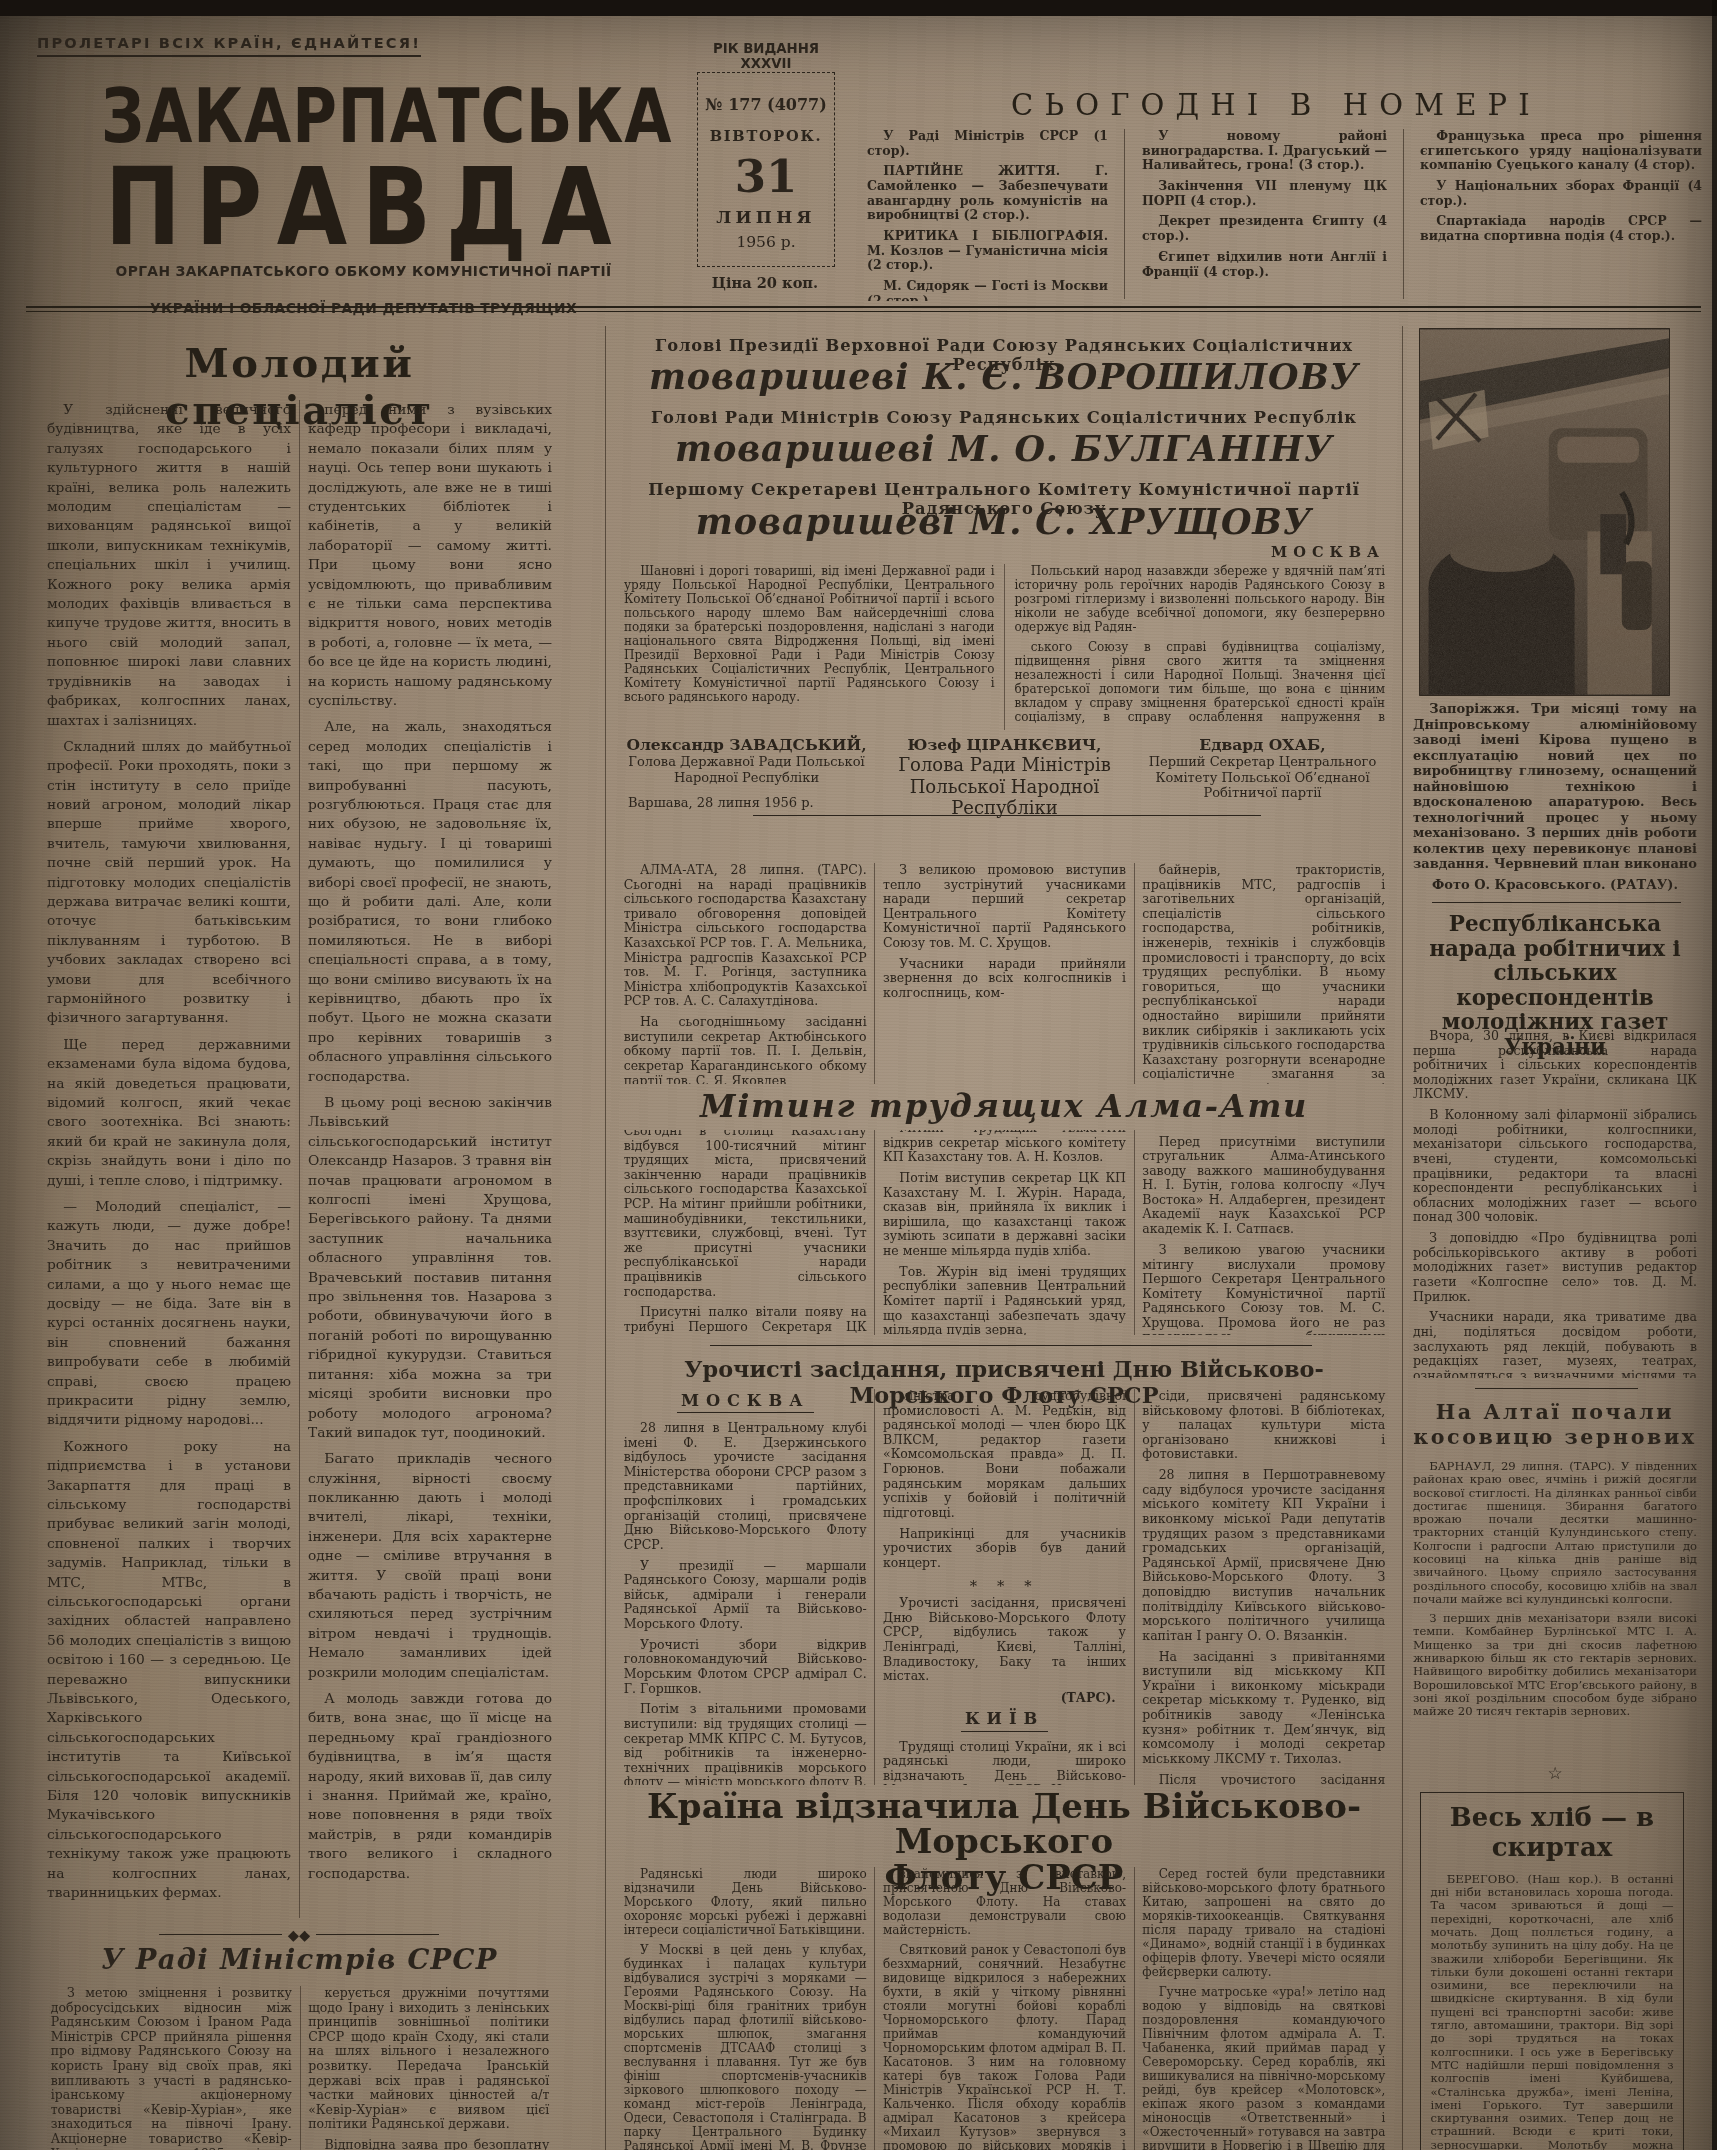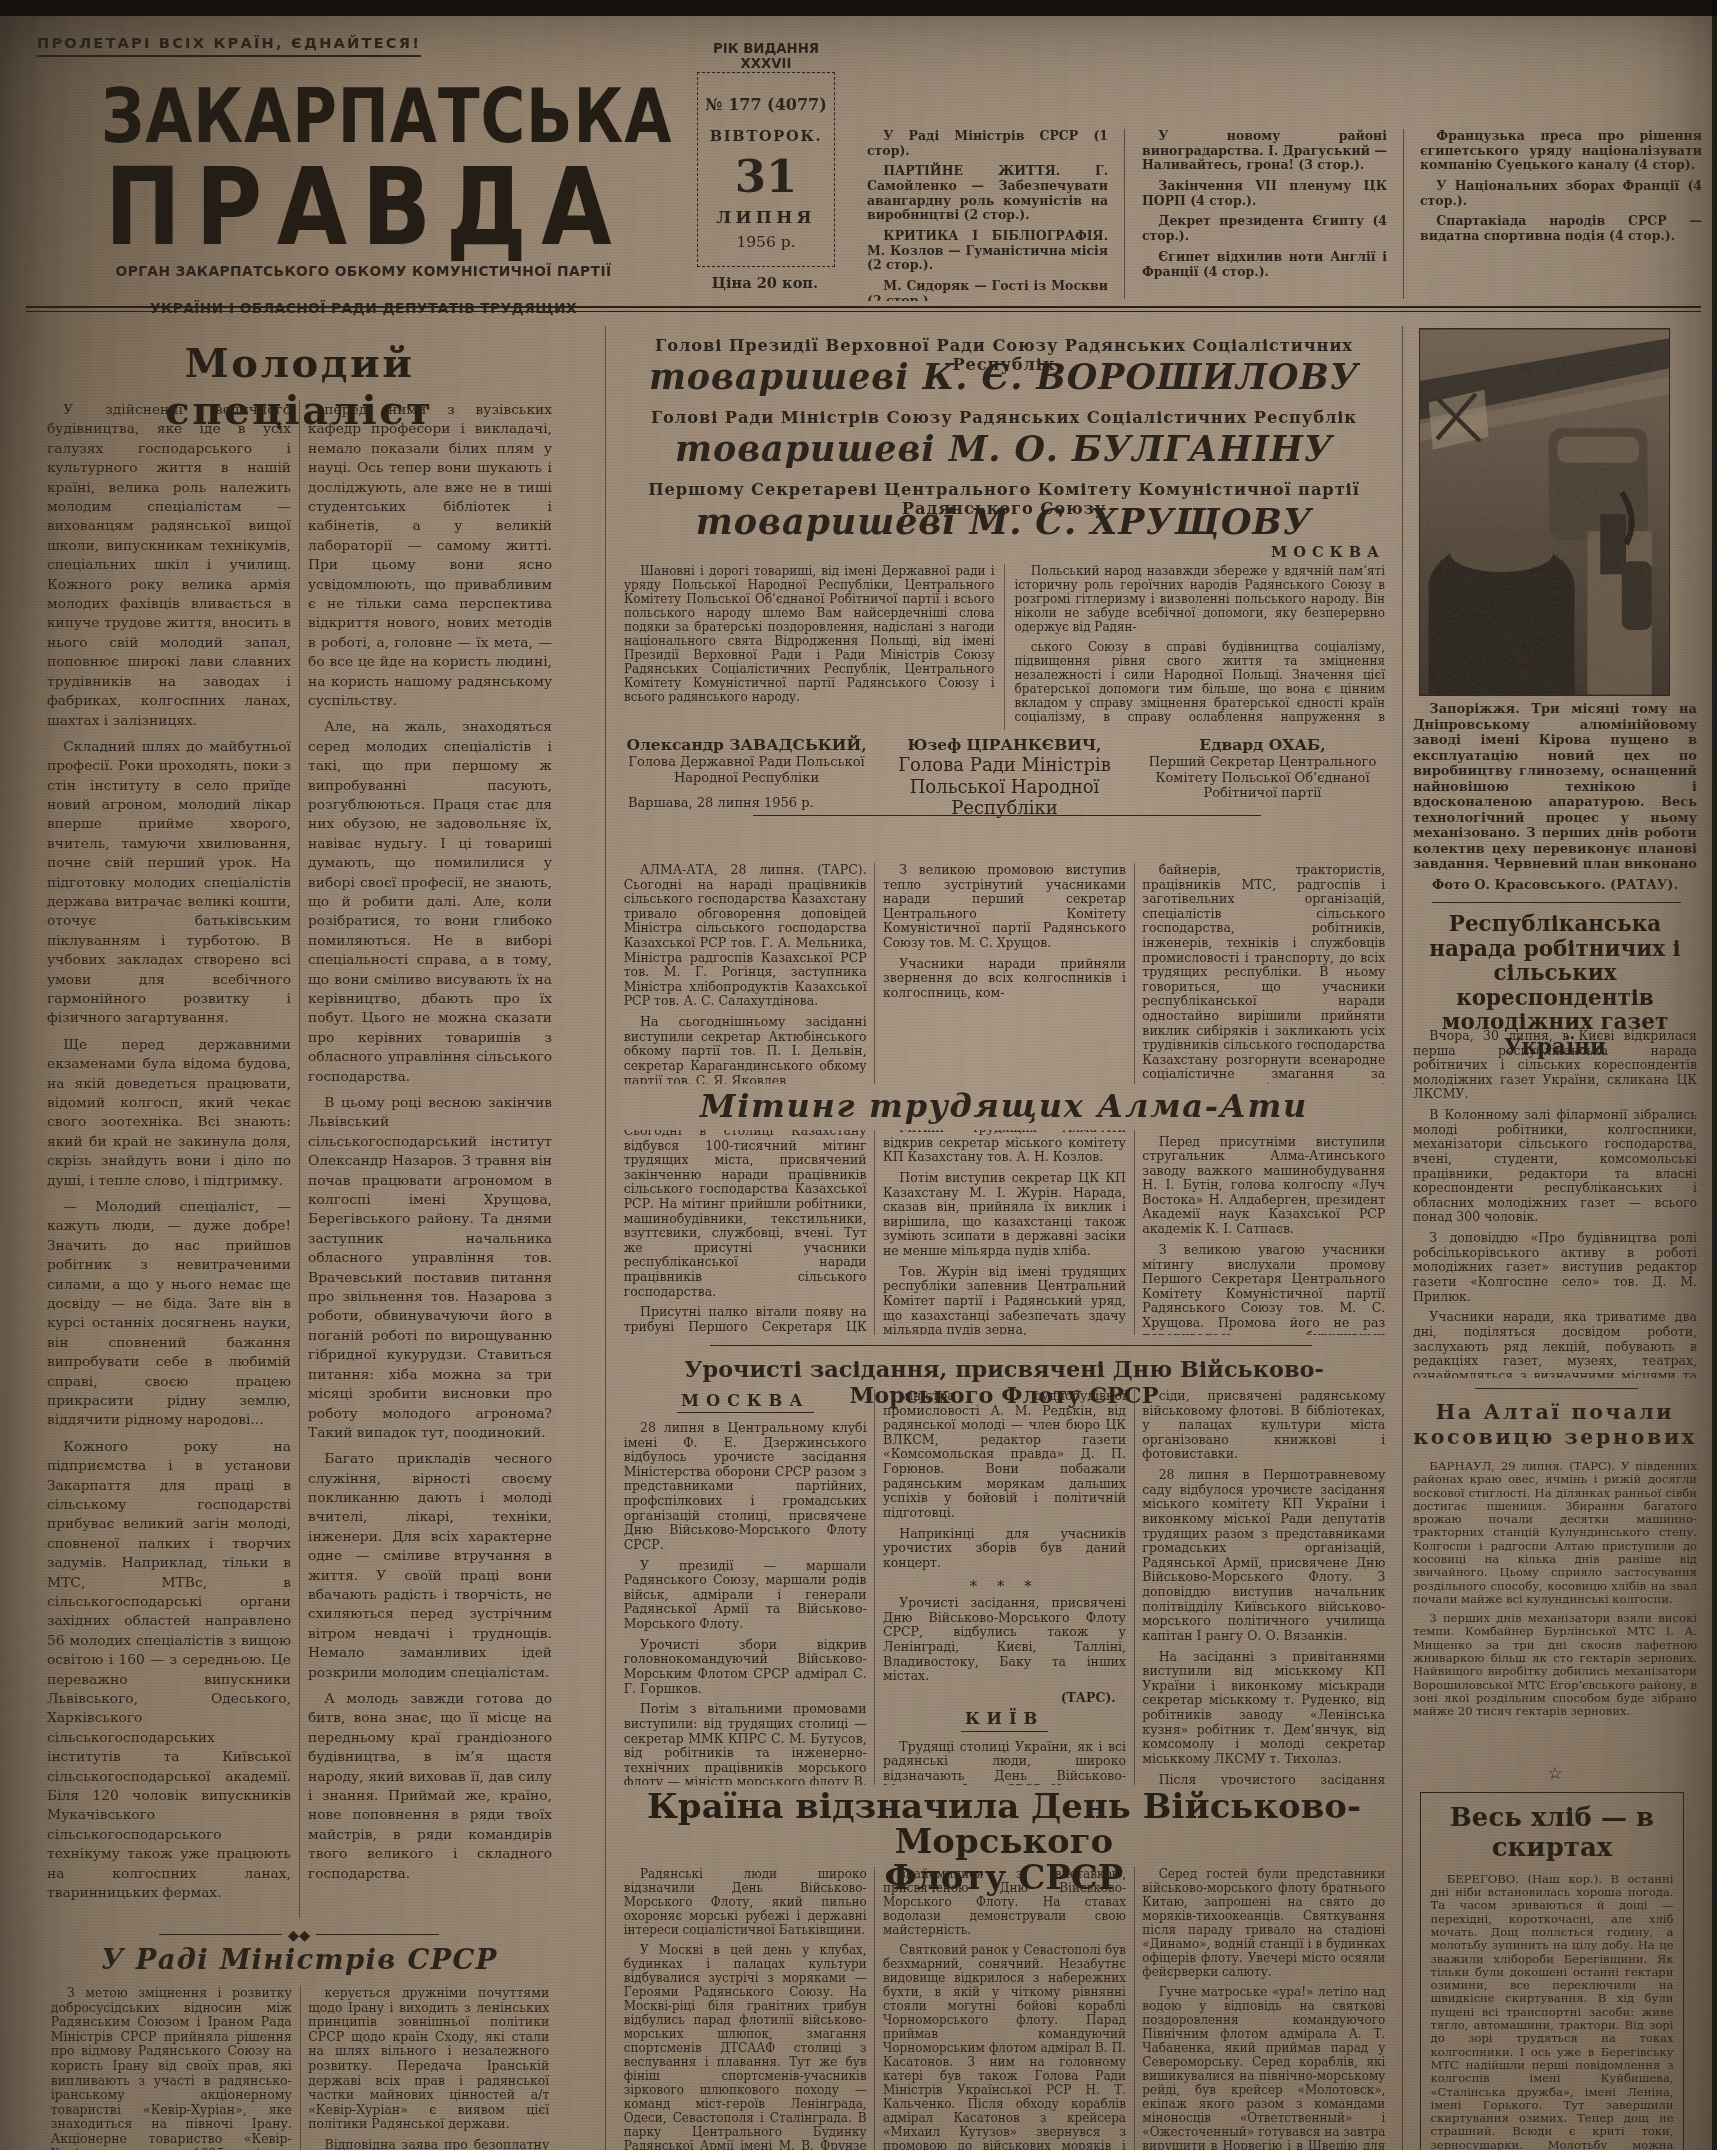--- a/index.html
+++ b/index.html
@@ -57,20 +57,21 @@
 
   <div class="abs ctr" style="left:697px;top:72px;width:136px;height:193px;border:1.7px dashed #2b241c;">
     <div class="b" style="font-size:16px;margin-top:22.4px;">№ 177 (4077)</div>
     <div class="b" style="font-size:14.6px;letter-spacing:1.7px;margin-top:13px;">ВІВТОРОК.</div>
     <div class="b" style="font-size:45px;line-height:1;margin-top:9.5px;">31</div>
     <div class="b" style="font-size:17px;letter-spacing:4.3px;margin-top:7.7px;">ЛИПНЯ</div>
     <div style="font-size:15.5px;margin-top:6.9px;">1956 р.</div>
   </div>
   <div class="abs b ctr" style="left:697px;top:274px;width:136px;font-size:14.6px;">Ціна 20 коп.</div>
 
+  <div class="abs ctr" style="left:1007px;top:88px;width:538px;font-size:29px;letter-spacing:11.2px;color:#262017;">СЬОГОДНІ В НОМЕРІ</div>
   <div class="abs body29 jst" style="left:867px;top:129px;width:241px;height:172px;overflow:hidden;font-weight:bold;">
       <p>У Раді Міністрів СРСР (1 стор).</p>
       <p>ПАРТІЙНЕ ЖИТТЯ. Г. Самойленко — Забезпечувати авангардну роль комуністів на виробництві (2 стор.).</p>
       <p>КРИТИКА І БІБЛІОГРАФІЯ. М. Козлов — Гуманістична місія (2 стор.).</p>
       <p>М. Сидоряк — Гості із Москви (2 стор.).</p>
     </div>
   <div class="abs rule-v" style="left:1124px;top:129px;height:170px;"></div>
   <div class="abs body29 jst" style="left:1142px;top:129px;width:245px;height:172px;overflow:hidden;font-weight:bold;">
       <p>У новому районі виноградарства. І. Драгуський — Наливайтесь, грона! (3 стор.).</p>
       <p>Закінчення VII пленуму ЦК ПОРП (4 стор.).</p>

